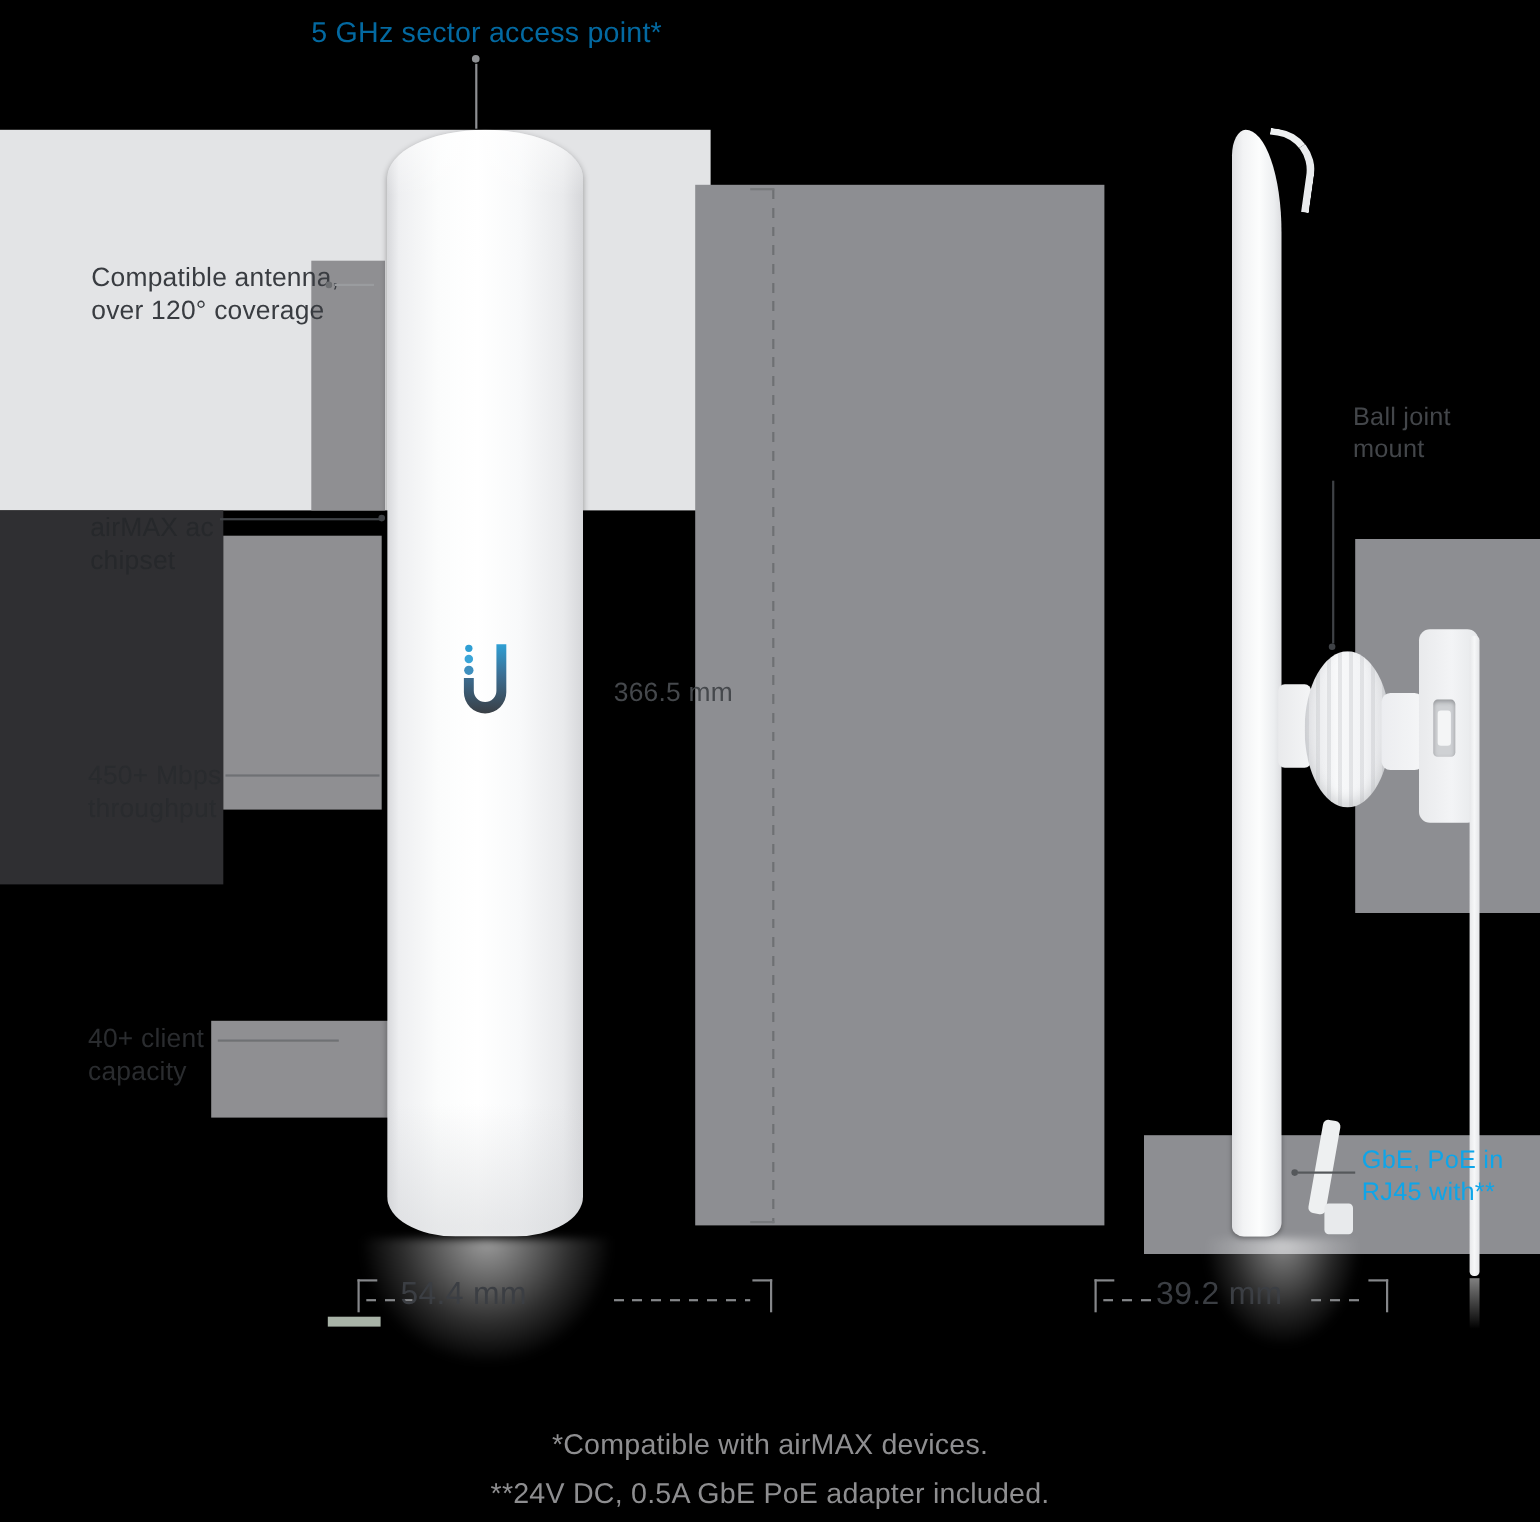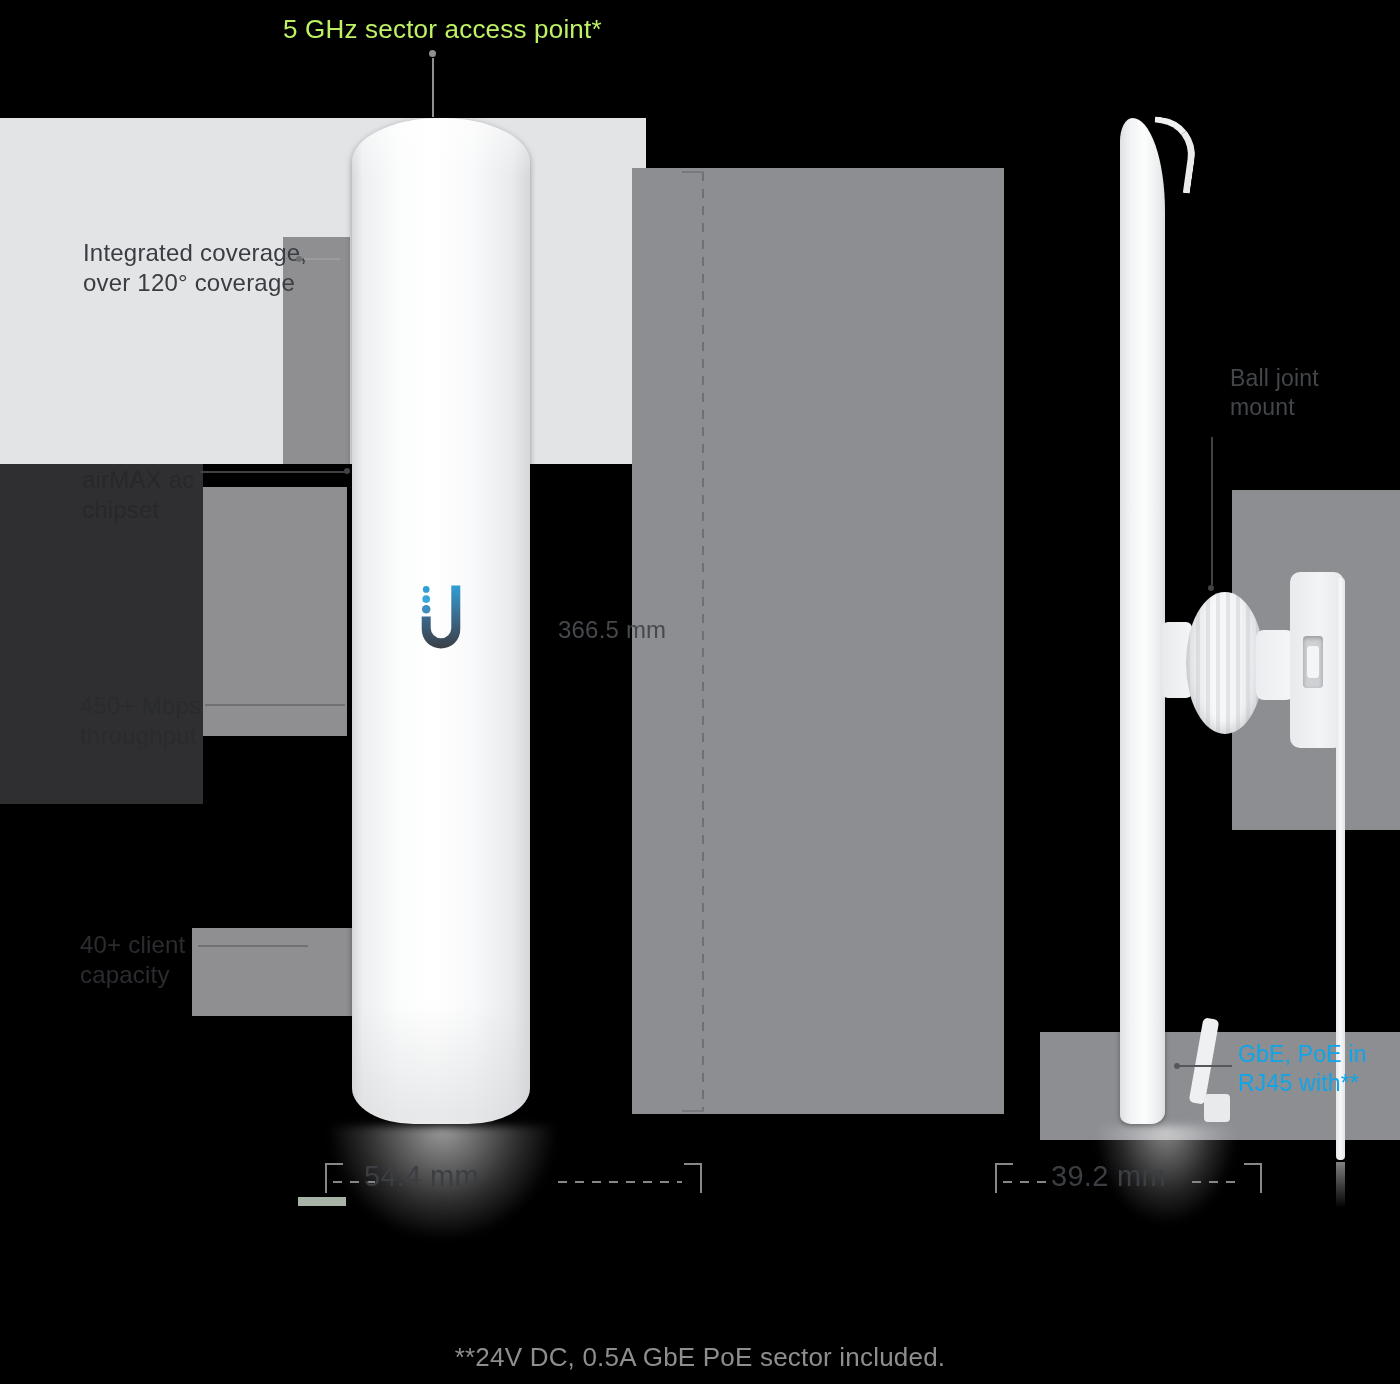--- a/index.html
+++ b/index.html
@@ -59,21 +59,21 @@
   .side-clip-b{left:1204px;top:1094px;width:26px;height:28px;background:#e8eaec;border-radius:4px;}
   .side-reflection{
     left:1096px;top:1126px;width:140px;height:96px;
     background:radial-gradient(ellipse at 50% 0%, rgba(255,255,255,.55) 0%, rgba(255,255,255,.15) 48%, rgba(255,255,255,0) 72%);
     filter:blur(4px);
   }
   .bracket-reflection{left:1336px;top:1162px;width:9px;height:46px;background:linear-gradient(180deg,rgba(255,255,255,.5),rgba(255,255,255,0));}
 
   
   .callout{position:absolute;font-size:24px;line-height:30px;letter-spacing:.2px;white-space:pre;}
-  .c-top{left:283px;top:14px;width:300px;text-align:right;font-size:26px;color:#bef264;}
+  .c-top{left:283px;top:14px;width:300px;text-align:right;font-size:26px;color:#0369a1;}
   .c-antenna{left:83px;top:238px;color:#393c41;}
   .c-airmax{left:82px;top:465px;color:#26282b;}
   .c-throughput{left:80px;top:691px;color:#292b2e;}
   .c-capacity{left:80px;top:930px;color:#2a2c2f;}
   .c-balljoint{left:1230px;top:364px;color:#43464a;font-size:23px;line-height:29px;}
   .c-poe{left:1238px;top:1040px;color:#0ea5e9;font-size:23px;line-height:29px;}
   .c-height{left:558px;top:615px;width:130px;text-align:left;color:#45484c;}
   .dim-text{position:absolute;font-size:29px;color:#3b3e43;text-align:left;letter-spacing:.3px;}
   .footnote{position:absolute;left:0;width:1400px;text-align:center;font-size:26px;color:#8e8e90;letter-spacing:.2px;}
 
@@ -137,21 +137,21 @@
   <div class="abs side-bracket-bar"></div>
   <div class="abs side-clip-a"></div>
   <div class="abs side-clip-b"></div>
   <div class="abs side-reflection"></div>
   <div class="abs bracket-reflection"></div>
 
   <div class="callout c-top">5 GHz sector access point*</div>
   <div class="leader-dot" style="left:429px;top:50px;"></div>
   <div class="leader-v" style="left:432px;top:58px;height:59px;"></div>
 
-  <div class="callout c-antenna"><span>Integrated coverage,</span><br><span>over 120° coverage</span></div>
+  <div class="callout c-antenna"><span>Compatible antenna,</span><br><span>over 120° coverage</span></div>
   <div class="leader-dot" style="left:296px;top:256px;width:6px;height:6px;background:#6c6e71;"></div>
   <div class="leader-h" style="left:304px;top:258px;width:36px;background:#9a9c9f;"></div>
 
   <div class="callout c-airmax"><span>airMAX ac</span><br><span>chipset</span></div>
   <div class="leader-h dark-leader" style="left:200px;top:471px;width:146px;"></div>
   <div class="leader-dot dark-leader" style="left:344px;top:468px;width:6px;height:6px;"></div>
 
   <div class="callout c-throughput"><span>450+ Mbps</span><br><span>throughput</span></div>
   <div class="leader-h" style="left:205px;top:704px;width:140px;background:#6f7174;"></div>
 
@@ -173,15 +173,16 @@
   <div class="dim-text" style="left:364px;top:1160px;width:160px;">54.4 mm</div>
   <div class="dash-h" style="left:558px;top:1181px;width:124px;"></div>
   <div class="brk brk-r" style="left:684px;top:1163px;"></div>
 
   <div class="brk brk-l" style="left:995px;top:1163px;"></div>
   <div class="dash-h" style="left:1003px;top:1181px;width:44px;"></div>
   <div class="dim-text" style="left:1051px;top:1160px;width:160px;">39.2 mm</div>
   <div class="dash-h" style="left:1192px;top:1181px;width:50px;"></div>
   <div class="brk brk-r" style="left:1244px;top:1163px;"></div>
 
-  <div class="footnote" style="top:1342px;">**24V DC, 0.5A GbE PoE sector included.</div>
+  <div class="footnote" style="top:1298px;">*Compatible with airMAX devices.</div>
+  <div class="footnote" style="top:1342px;">**24V DC, 0.5A GbE PoE adapter included.</div>
 
 </div>
 
 </body></html>

